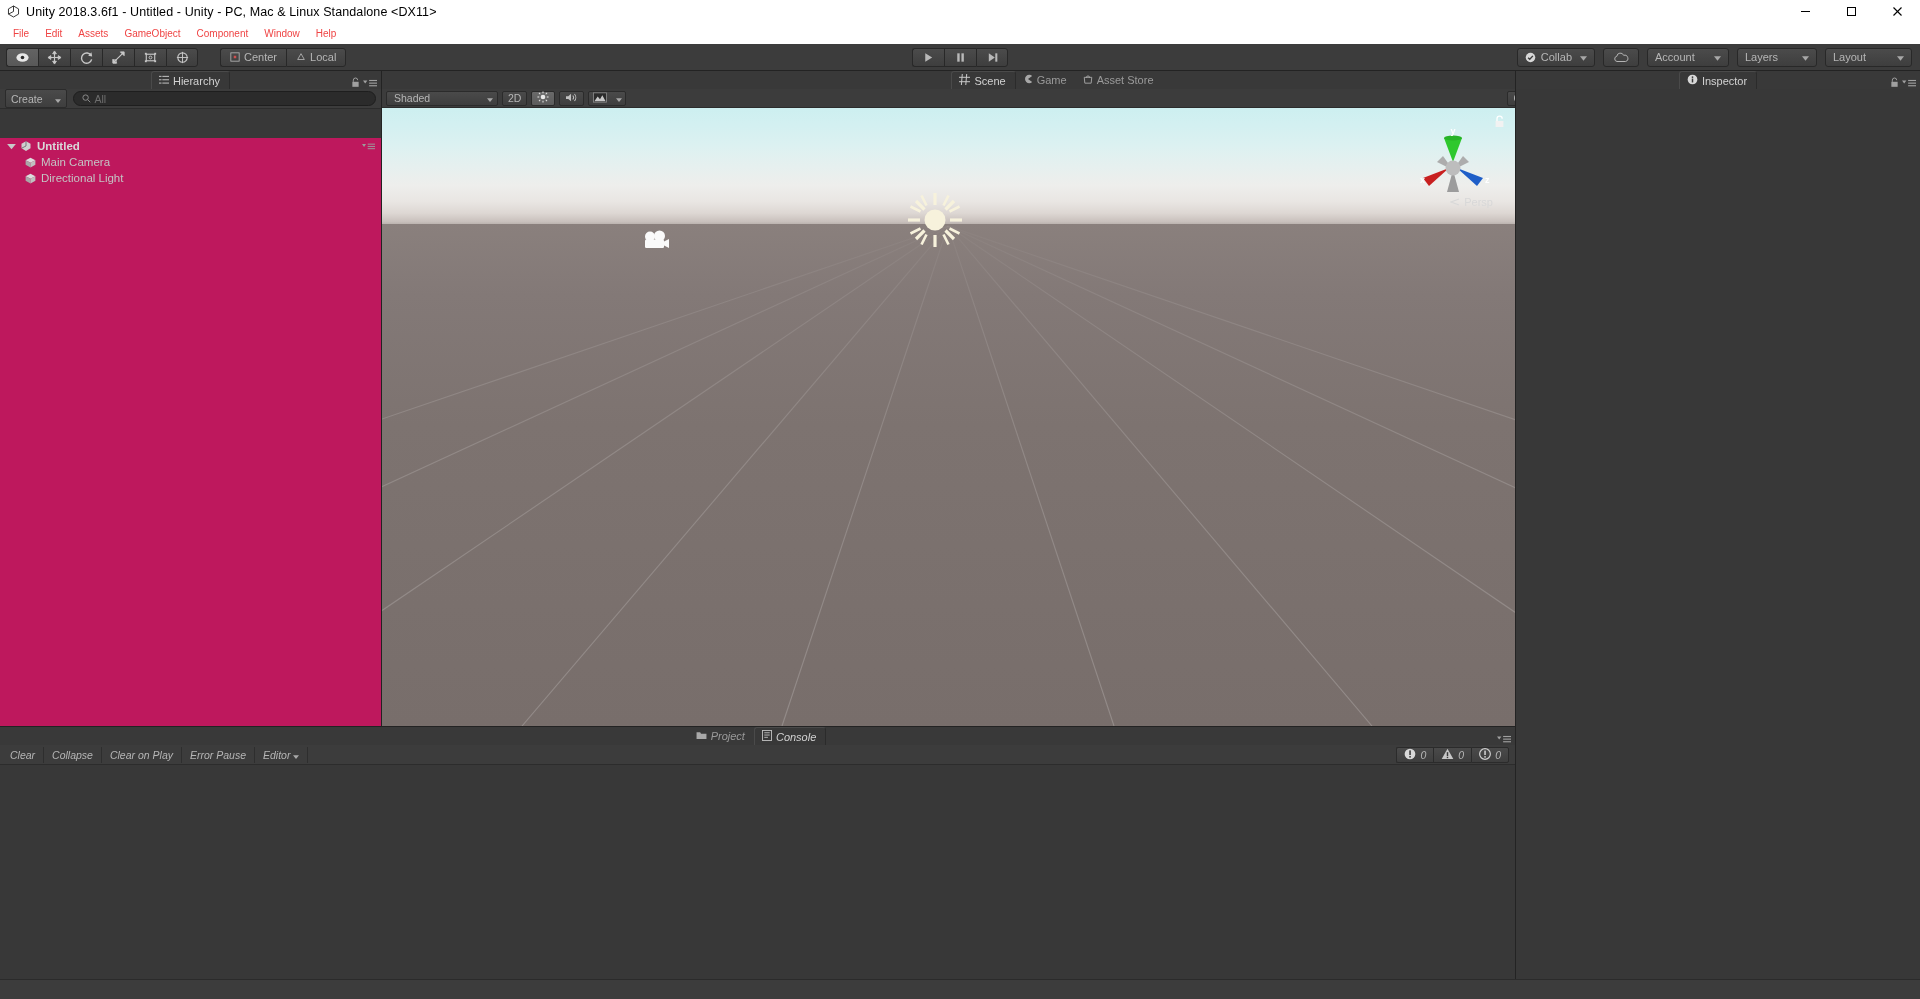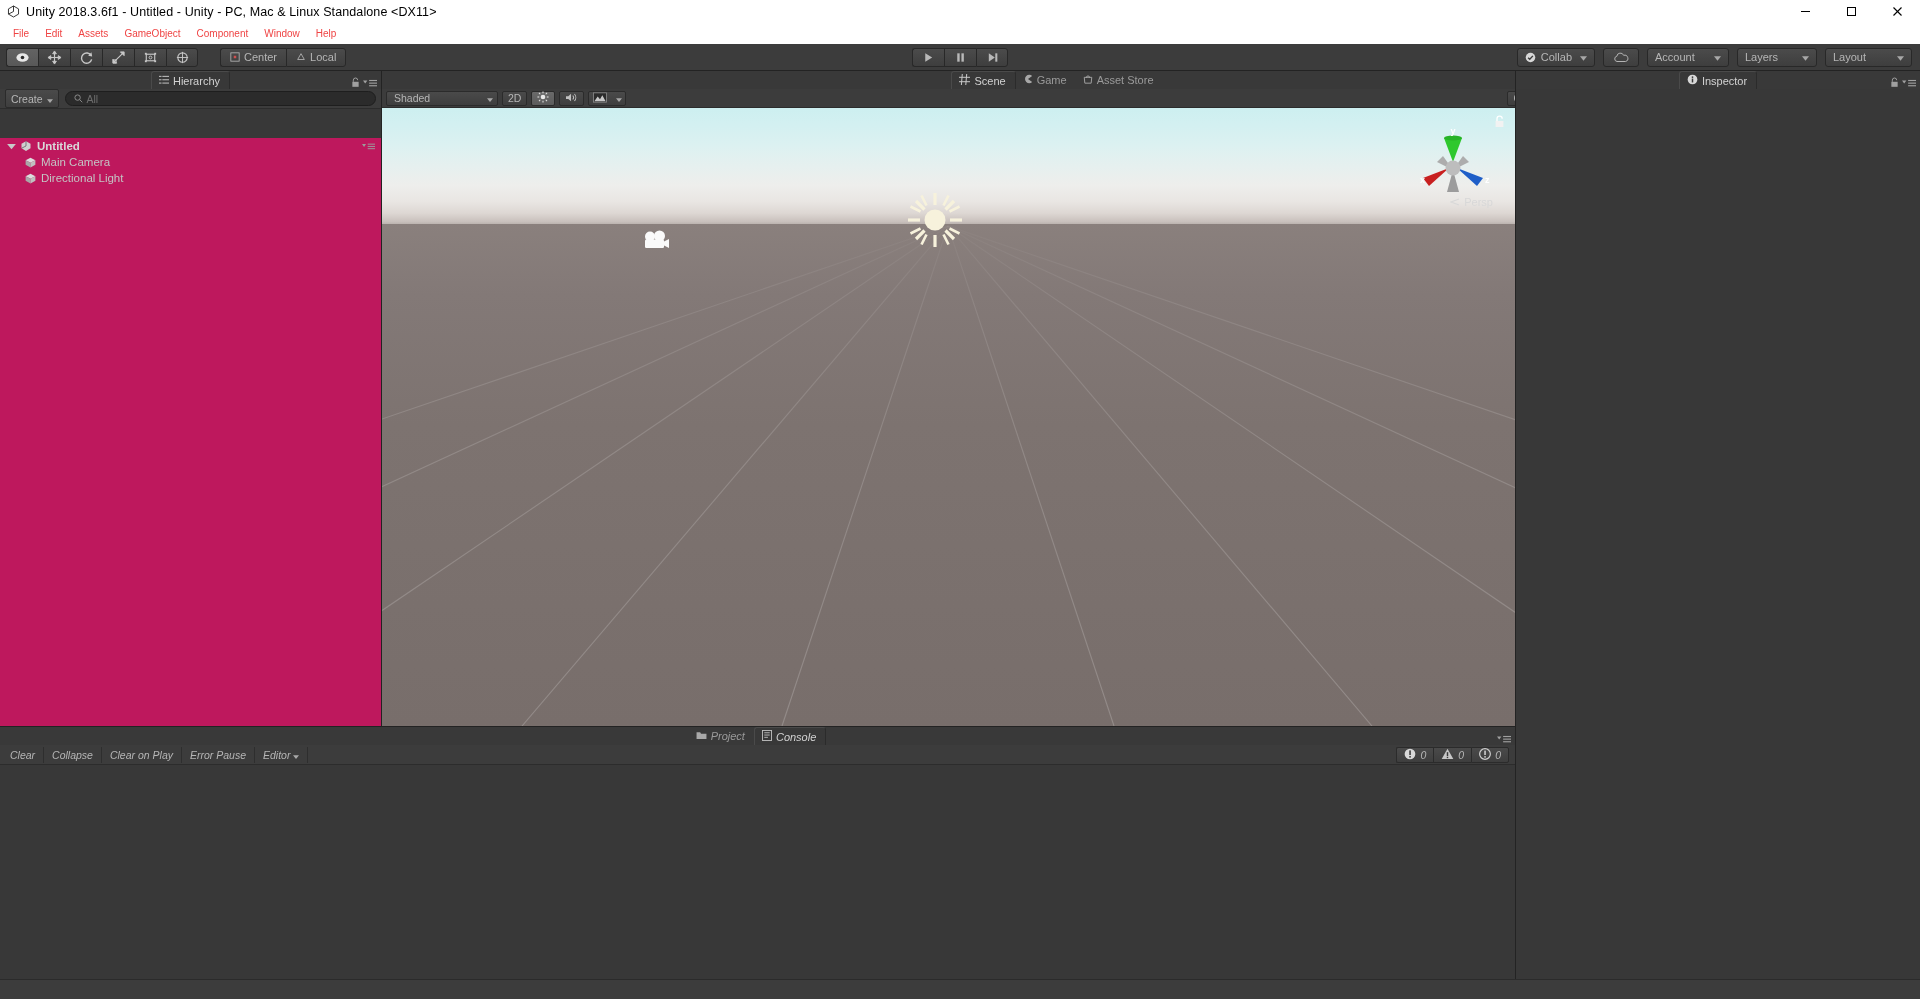--- a/index.html
+++ b/index.html
@@ -168,21 +168,21 @@
   .hier-toolbar {
     height: 20px;
     background: #3c3c3c;
     border-bottom: 1px solid #2c2c2c;
     display: flex; align-items: center;
     padding: 0 5px;
     gap: 6px;
   }
   .create-btn {
     height: 19px;
-    display: flex; align-items: center; gap: 4px;
+    display: flex; align-items: center; gap: 12px;
     padding: 0 5px;
     font-size: 10.5px;
     color: #b6b6b6;
     background: linear-gradient(#4a4a4a, #3e3e3e);
     border: 1px solid #2b2b2b;
     border-radius: 2px;
   }
   .search-field {
     flex: 1;
     height: 15px;

